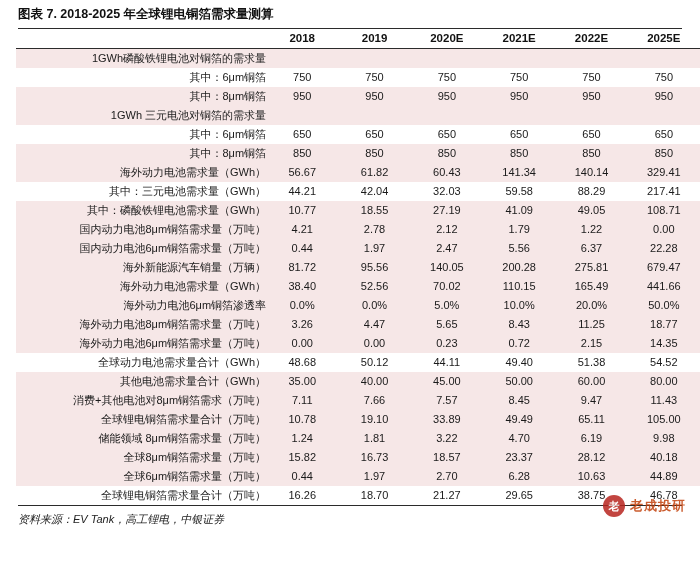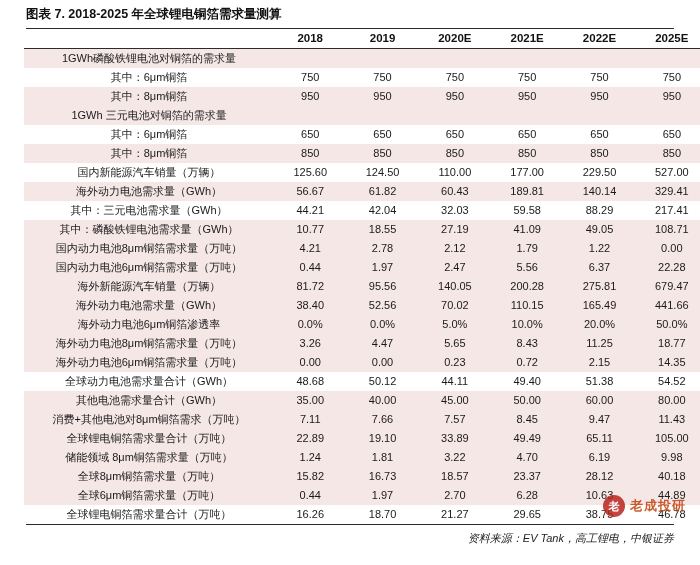--- a/index.html
+++ b/index.html
@@ -12,21 +12,21 @@
     background: #ffffff;
     font-family: "Liberation Sans", sans-serif;
     color: #1a1a1a;
     overflow: hidden;
   }
   .page {
     position: relative;
     width: 700px;
     height: 565px;
     box-sizing: border-box;
-    padding: 0 24px;
+    padding: 0 16px;
   }
   .fig-title {
     font-size: 12.5px;
     font-weight: bold;
     color: #111111;
     padding: 6px 2px 5px 2px;
     letter-spacing: 0px;
   }
   .rule-top {
     border-top: 1.6px solid #2b2b2b;
@@ -53,21 +53,21 @@
     font-weight: bold;
     font-size: 11.5px;
     color: #111;
     text-align: center;
     border-bottom: 1.1px solid #2b2b2b;
     height: 22px;
     line-height: 22px;
   }
   thead th.lbl { text-align: left; }
   td.lbl {
-    text-align: center;
+    text-align: right;
     padding-left: 4px;
   }
   td.val {
     text-align: center;
   }
   tr.shade td {
     background: #f6e7e7;
   }
   tr.bold td {
     font-weight: normal;
@@ -75,21 +75,20 @@
   td.indent1 { padding-left: 18px; }
   .rule-bottom {
     border-top: 1.1px solid #2b2b2b;
     margin: 0 2px;
   }
   .source {
     font-size: 11px;
     font-style: italic;
     color: #222;
     padding: 6px 2px 0 2px;
-    text-align: right;
   }
   .watermark {
     position: absolute;
     right: 14px;
     bottom: 48px;
     display: flex;
     align-items: center;
     gap: 5px;
     opacity: 0.85;
   }
@@ -192,35 +191,26 @@
         </tr>
         <tr class="shade">
           <td class="lbl indent1">其中：8μm铜箔</td>
           <td class="val">850</td>
           <td class="val">850</td>
           <td class="val">850</td>
           <td class="val">850</td>
           <td class="val">850</td>
           <td class="val">850</td>
         </tr>
-        <tr class="">
-          <td class="lbl">国内新能源汽车销量（万辆）</td>
-          <td class="val">125.60</td>
-          <td class="val">124.50</td>
-          <td class="val">110.00</td>
-          <td class="val">177.00</td>
-          <td class="val">229.50</td>
-          <td class="val">527.00</td>
-        </tr>
         <tr class="shade">
           <td class="lbl">海外动力电池需求量（GWh）</td>
           <td class="val">56.67</td>
           <td class="val">61.82</td>
           <td class="val">60.43</td>
-          <td class="val">189.81</td>
+          <td class="val">141.34</td>
           <td class="val">140.14</td>
           <td class="val">329.41</td>
         </tr>
         <tr class="">
           <td class="lbl indent1">其中：三元电池需求量（GWh）</td>
           <td class="val">44.21</td>
           <td class="val">42.04</td>
           <td class="val">32.03</td>
           <td class="val">59.58</td>
           <td class="val">88.29</td>
@@ -320,21 +310,21 @@
           <td class="lbl">消费+其他电池对8μm铜箔需求（万吨）</td>
           <td class="val">7.11</td>
           <td class="val">7.66</td>
           <td class="val">7.57</td>
           <td class="val">8.45</td>
           <td class="val">9.47</td>
           <td class="val">11.43</td>
         </tr>
         <tr class="shade">
           <td class="lbl">全球锂电铜箔需求量合计（万吨）</td>
-          <td class="val">22.89</td>
+          <td class="val">10.78</td>
           <td class="val">19.10</td>
           <td class="val">33.89</td>
           <td class="val">49.49</td>
           <td class="val">65.11</td>
           <td class="val">105.00</td>
         </tr>
         <tr class="shade">
           <td class="lbl">储能领域 8μm铜箔需求量（万吨）</td>
           <td class="val">1.24</td>
           <td class="val">1.81</td>

